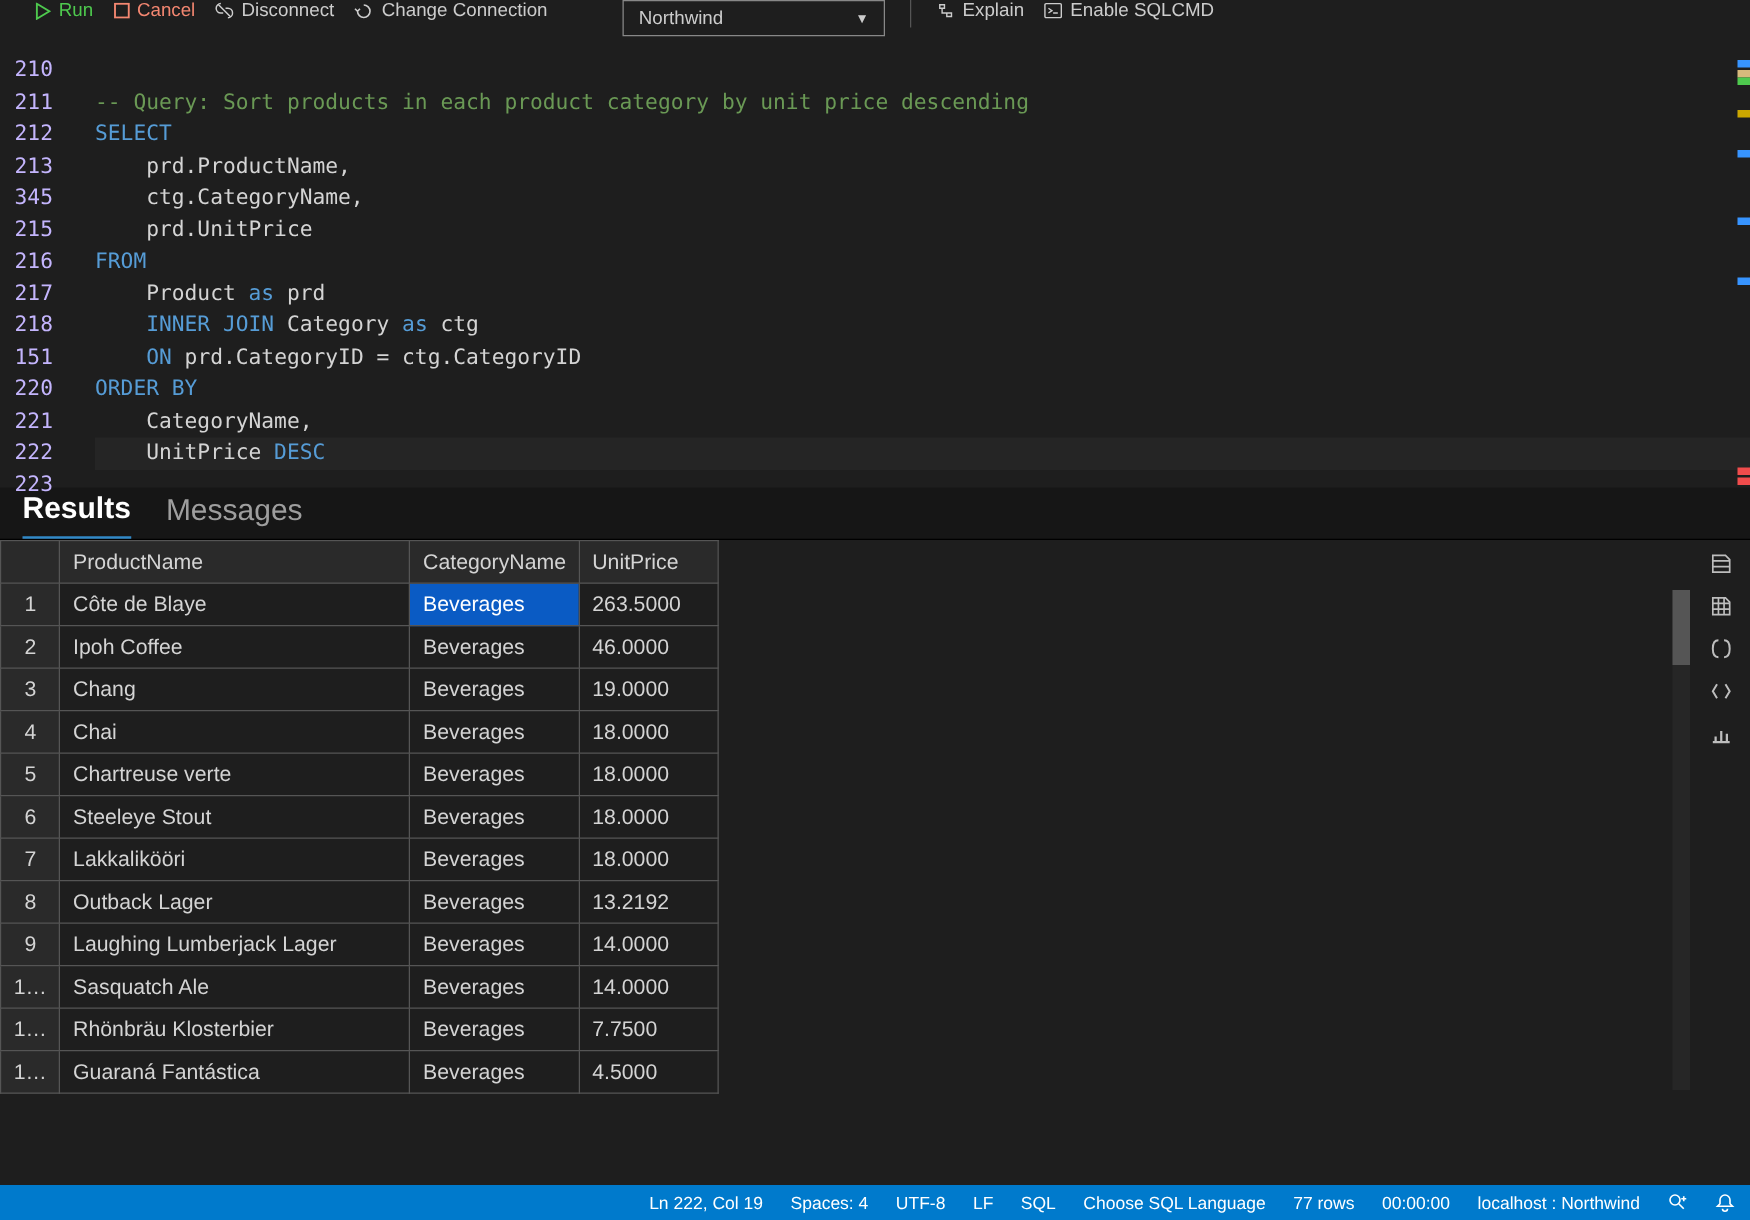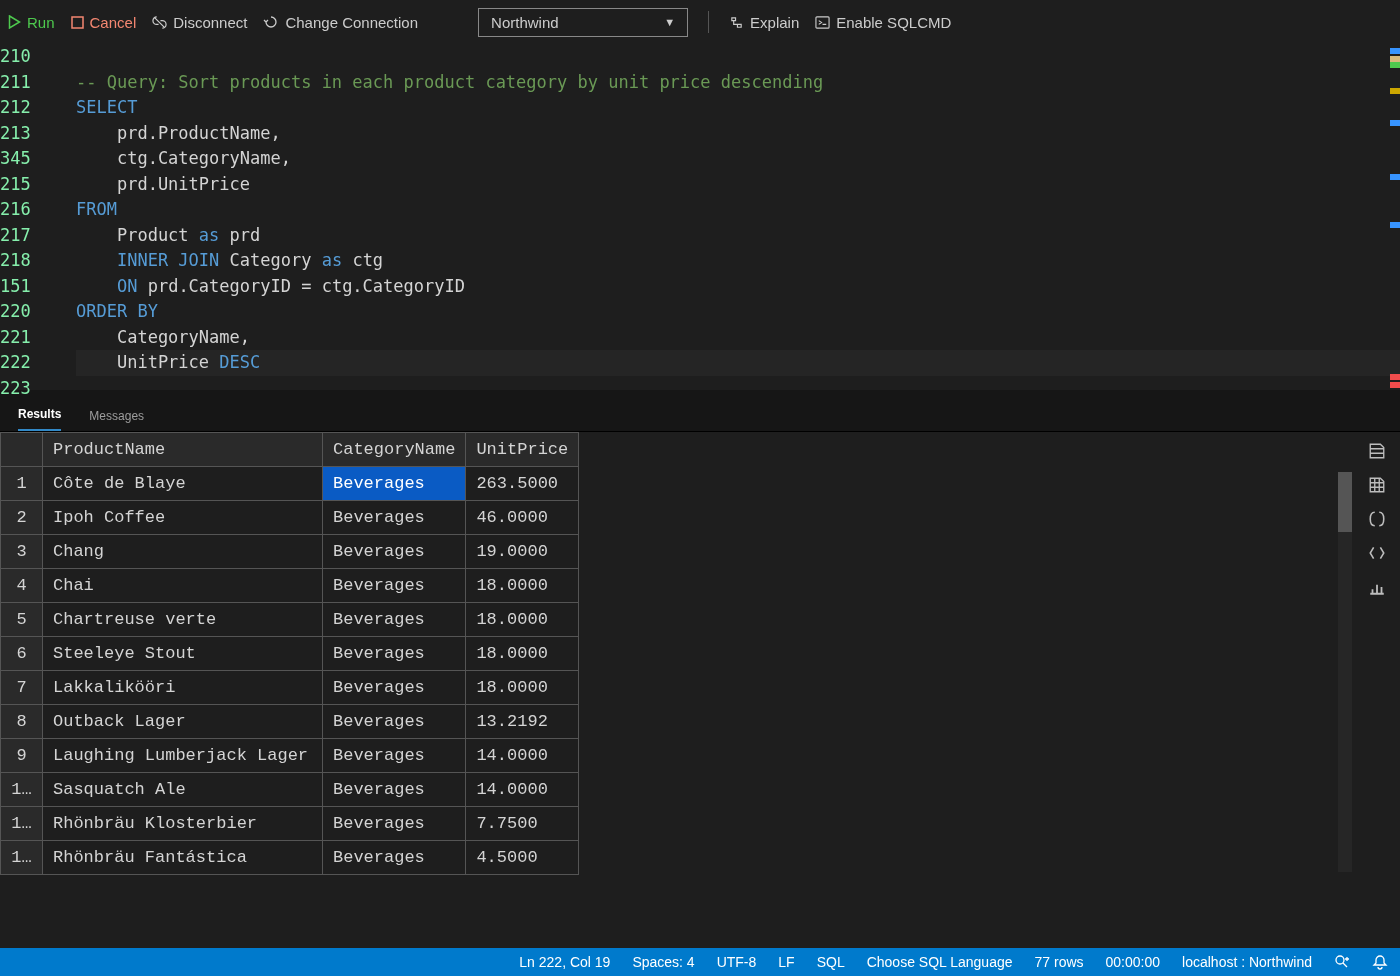--- a/index.html
+++ b/index.html
@@ -10,22 +10,22 @@
     font-family: "Menlo", "Consolas", monospace;
     color: #d4d4d4;
     overflow: hidden;
     position: relative;
   }
   
   .toolbar {
     height: 44px;
     background: #1e1e1e;
     display: flex;
-    align-items: center;
-    padding: 0 8px;
+    align-items: flex-start;
+    padding: 0 28px;
     gap: 16px;
     font-family: "Segoe UI", sans-serif;
     font-size: 15px;
   }
   .tb-item {
     display: flex;
     align-items: center;
     gap: 6px;
     color: #cccccc;
     cursor: pointer;
@@ -53,23 +53,23 @@
   
   .editor {
     height: 346px;
     display: flex;
     font-size: 17px;
     line-height: 25.5px;
     position: relative;
   }
   .gutter {
     width: 76px;
-    text-align: left;
+    text-align: center;
     padding-right: 22px;
-    color: #86efac;
+    color: #c4b5fd;
   }
   .code { flex: 1; white-space: pre; }
   .code .kw { color: #569cd6; }
   .code .cm { color: #6a9955; }
   .code .id { color: #d4d4d4; }
   .code-line { height: 25.5px; }
   .code-line.current { background: rgba(255,255,255,0.03); }
   .minimap-strip {
     position: absolute;
     right: 0; top: 0;
@@ -79,21 +79,21 @@
   .mm-mark { position: absolute; right: 0; width: 10px; height: 6px; }
   
   .result-tabs {
     height: 42px;
     background: #161616;
     display: flex;
     align-items: flex-end;
     padding: 0 18px;
     gap: 28px;
     font-family: "Segoe UI", sans-serif;
-    font-size: 12px;
+    font-size: 24px;
     border-bottom: 1px solid #000;
   }
   .result-tab { color: #9e9e9e; padding-bottom: 8px; cursor: pointer; }
   .result-tab.active { color: #fff; font-weight: 600; border-bottom: 2px solid #3289c7; }
   
   .results-area {
     height: 458px;
     position: relative;
     display: flex;
   }
@@ -101,21 +101,21 @@
   table {
     border-collapse: collapse;
     font-size: 17px;
   }
   th, td {
     border: 1px solid #555;
     padding: 6px 10px;
     text-align: left;
     height: 34px;
     color: #d4d4d4;
-    font-family: Liberation Mono, monospace;
+    font-family: Liberation Sans, sans-serif;
     font-weight: normal;
   }
   th { background: #2a2a2a; }
   td.rownum, th.rownum {
     width: 42px;
     text-align: center;
     background: #2a2a2a;
   }
   td.col-product { width: 280px; }
   td.col-category, th.col-category { width: 135px; }
@@ -338,21 +338,21 @@
             <td class="col-price">14.0000</td>
           </tr>
           <tr>
             <td class="rownum">1…</td>
             <td class="col-product">Rhönbräu Klosterbier</td>
             <td class="col-category">Beverages</td>
             <td class="col-price">7.7500</td>
           </tr>
           <tr>
             <td class="rownum">1…</td>
-            <td class="col-product">Rhönbräu Fantástica</td>
+            <td class="col-product">Guaraná Fantástica</td>
             <td class="col-category">Beverages</td>
             <td class="col-price">4.5000</td>
           </tr>
         </tbody>
     </table>
   </div>
   <div class="vscroll">
     <div class="vthumb"></div>
   </div>
   <div class="side-icons">

